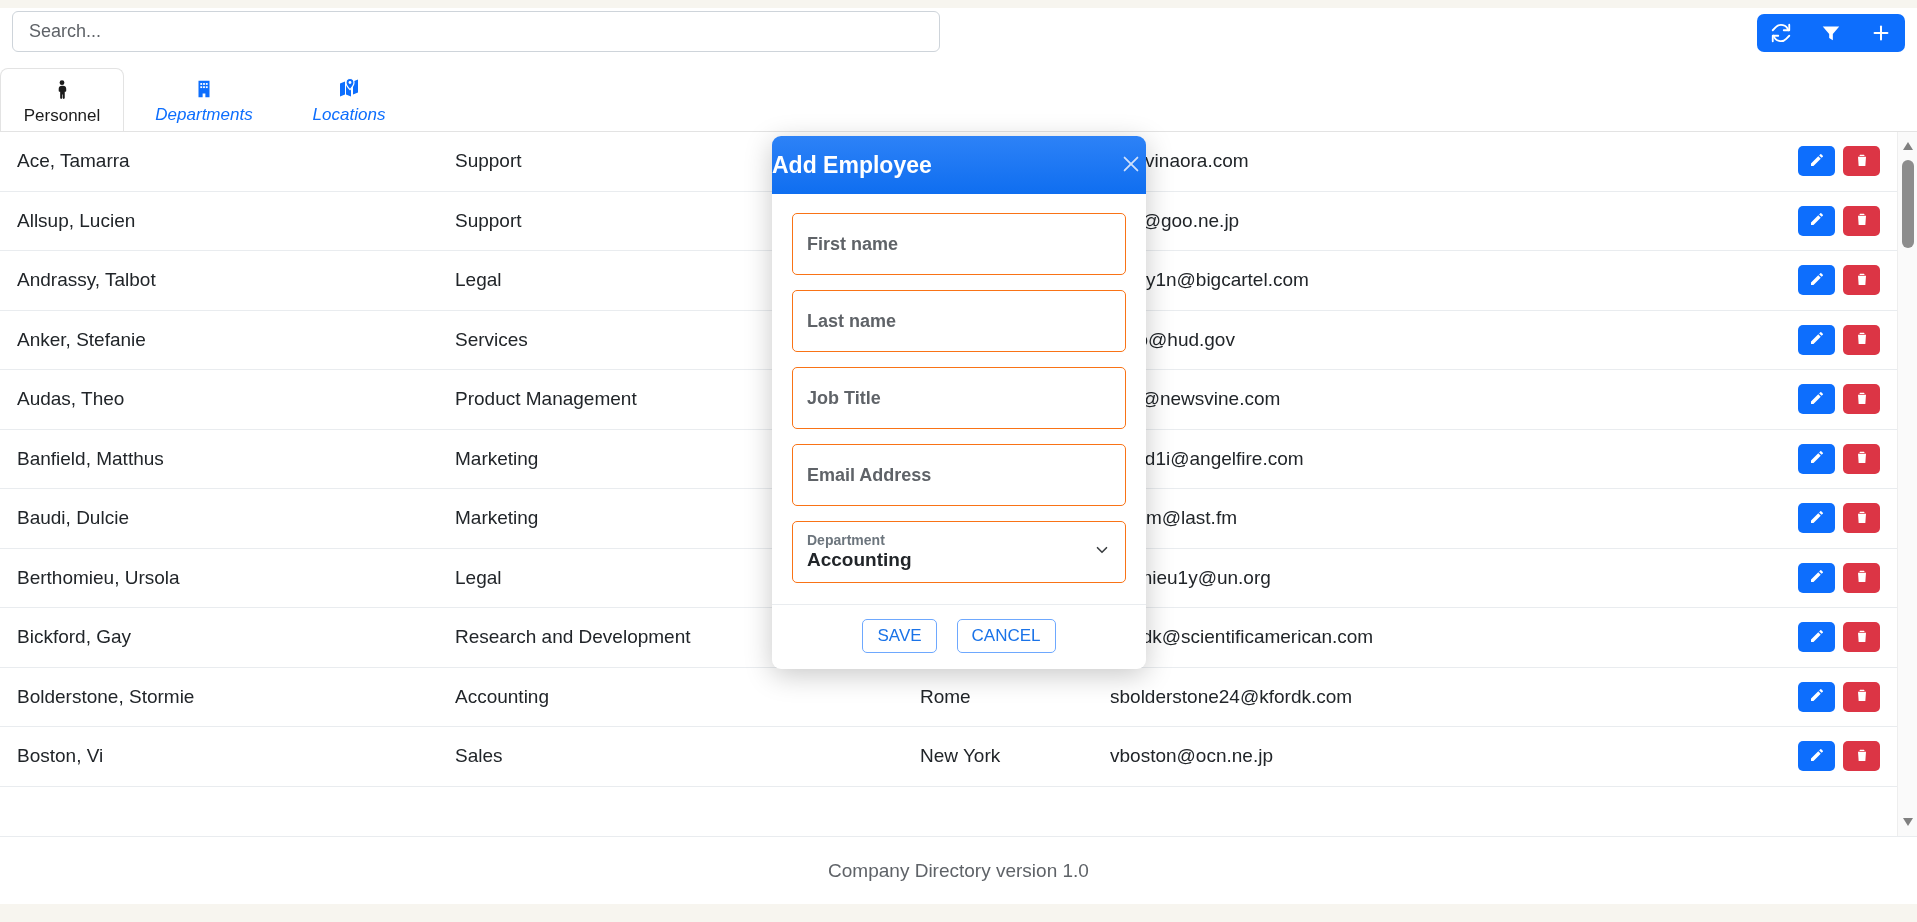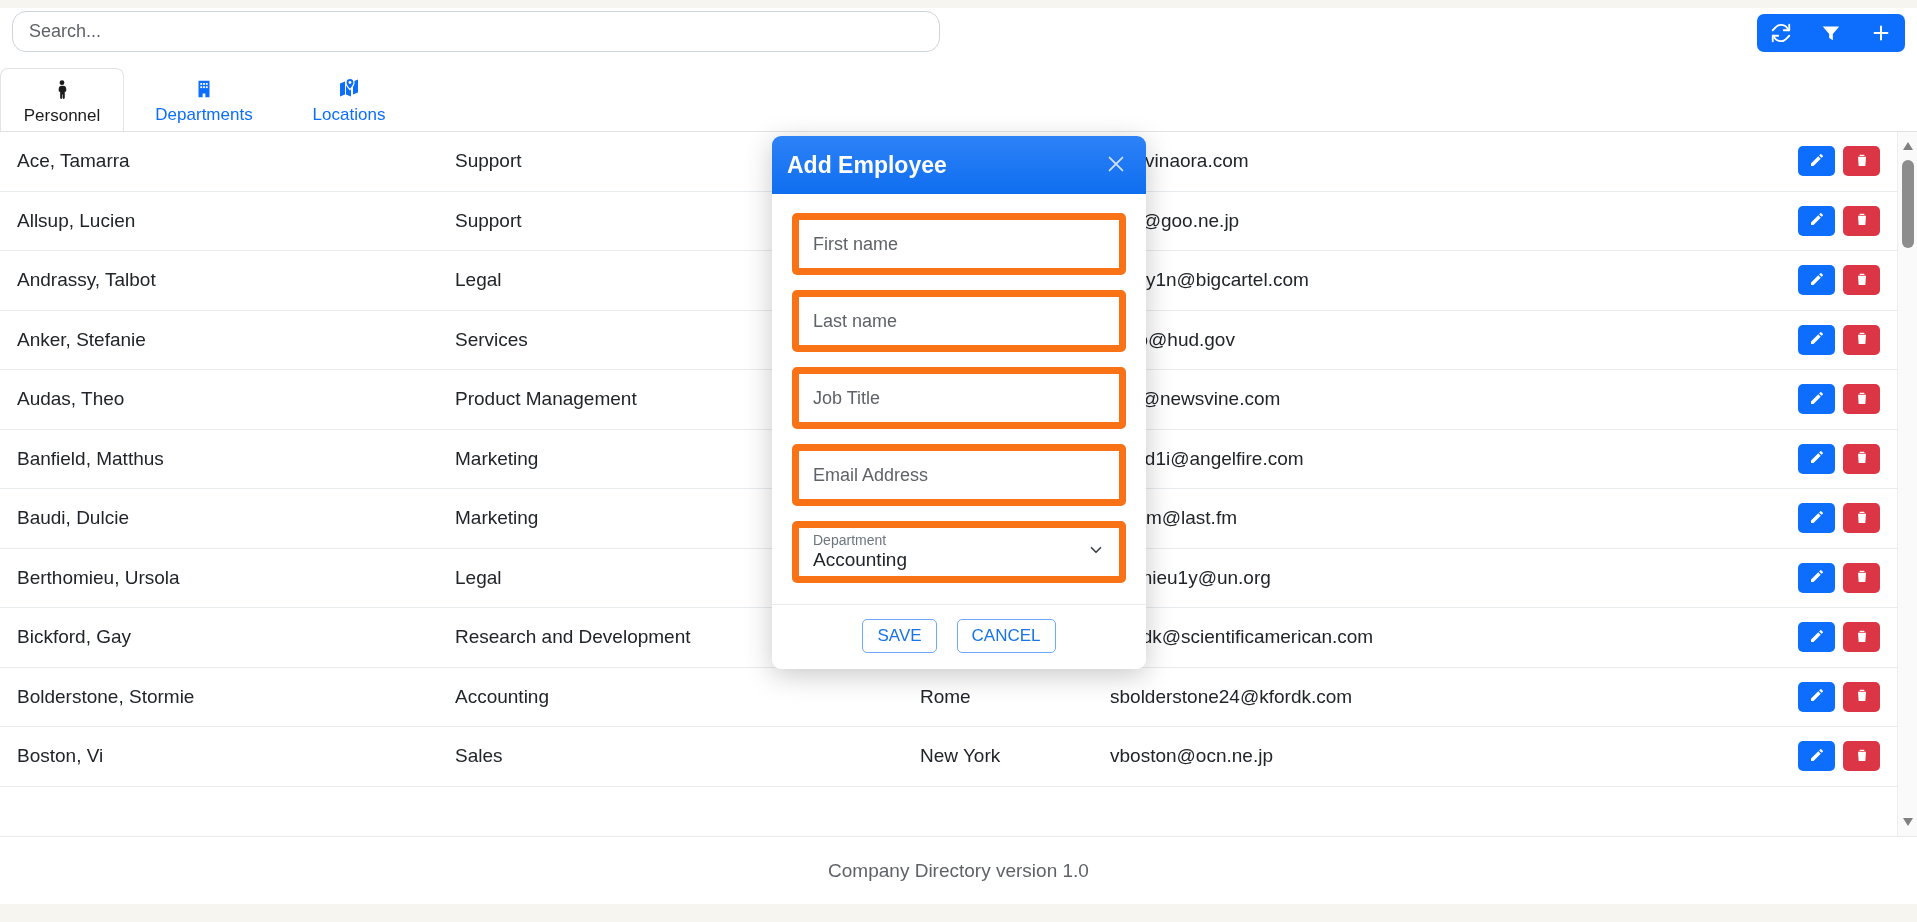--- a/index.html
+++ b/index.html
@@ -18,21 +18,21 @@
   }
   .bottom-strip {
     position: absolute; left:0; bottom:0; width:1917px; height:18px;
     background:#f7f5ef;
   }
 
   
   .topbar { position:absolute; left:0; top:8px; width:1917px; height:58px; }
   .search-input {
     position:absolute; left:12px; top:3px; width:928px; height:41px;
-    border:1px solid #ced4da; border-radius:14px; background:#fff;
+    border:1px solid #ced4da; border-radius:6px; background:#fff;
     font-family:"Liberation Sans", sans-serif; font-size:18px; color:#212529;
     padding:0 16px; outline:none;
   }
   .search-input::placeholder { color:#5f6368; opacity:1; }
 
   .toolbar {
     position:absolute; right:12px; top:6px;
     height:38px; background:#0d6efd; border-radius:7px;
     display:flex; align-items:center; padding:0 10px; gap:22px;
   }
@@ -54,21 +54,21 @@
   }
   .tab .tab-ico { height:24px; display:flex; align-items:center; justify-content:center; }
   .tab .tab-label { font-size:17px; line-height:1; }
   .tab.active {
     background:#ffffff;
     border:1px solid #e3e3e3; border-bottom:none;
     border-radius:8px 8px 0 0;
     margin-top:12px;
   }
   .tab.active .tab-label { color:#1b1b1b; }
-  .tab:not(.active) .tab-label { color:#0d6efd; }
+  .tab:not(.active) .tab-label { color:#0d6efd;font-style:italic; }
   .tab-departments { width:160px; }
   .tab-locations { width:130px; }
 
   .tabs-rule {
     position:absolute; left:0; top:131px; width:1917px; height:1px;
     background:#e3e3e3;
   }
 
   
   .table-wrap {
@@ -123,32 +123,32 @@
   .modal {
     position:absolute; left:772px; top:136px; width:374px;
     background:#fff; border-radius:9px;
     box-shadow:0 6px 28px rgba(0,0,0,.22);
     overflow:hidden;
   }
   .modal-header {
     height:58px; background:#1877f2;
     background:linear-gradient(180deg,#2d82f7 0%,#0f6ef0 100%);
     display:flex; align-items:center; justify-content:space-between;
-    padding:0 15px;
+    padding:0 0;
   }
   .modal-title { color:#fff; font-size:23px; font-weight:bold; }
   .modal-close {
     background:transparent; border:none; cursor:pointer; padding:0;
     width:30px; height:30px; display:flex; align-items:center; justify-content:center;
   }
   .modal-body { padding:19px 20px 6px 20px; }
   .field {
     position:relative; width:100%; height:62px; margin-bottom:15px;
-    border:7px solid #f97316; border-radius:5px; background:#fff;
-    display:flex; align-items:center; padding:0 14px;
+    border:1px solid #f97316; border-radius:5px; background:#fff;
+    display:flex; align-items:center; padding:0 14px;font-weight:bold;
   }
   .field-placeholder { font-size:18px; color:#5f6368; }
   .select-field { flex-direction:column; align-items:flex-start; justify-content:center; }
   .select-label { font-size:14px; color:#6c757d; line-height:1.1; margin-bottom:1px; }
   .select-value { font-size:19px; color:#212529; line-height:1.1; }
   .select-caret { position:absolute; right:14px; top:50%; transform:translateY(-50%); }
 
   .modal-footer {
     border-top:1px solid #e9ecef;
     padding:14px 18px 16px 18px;

